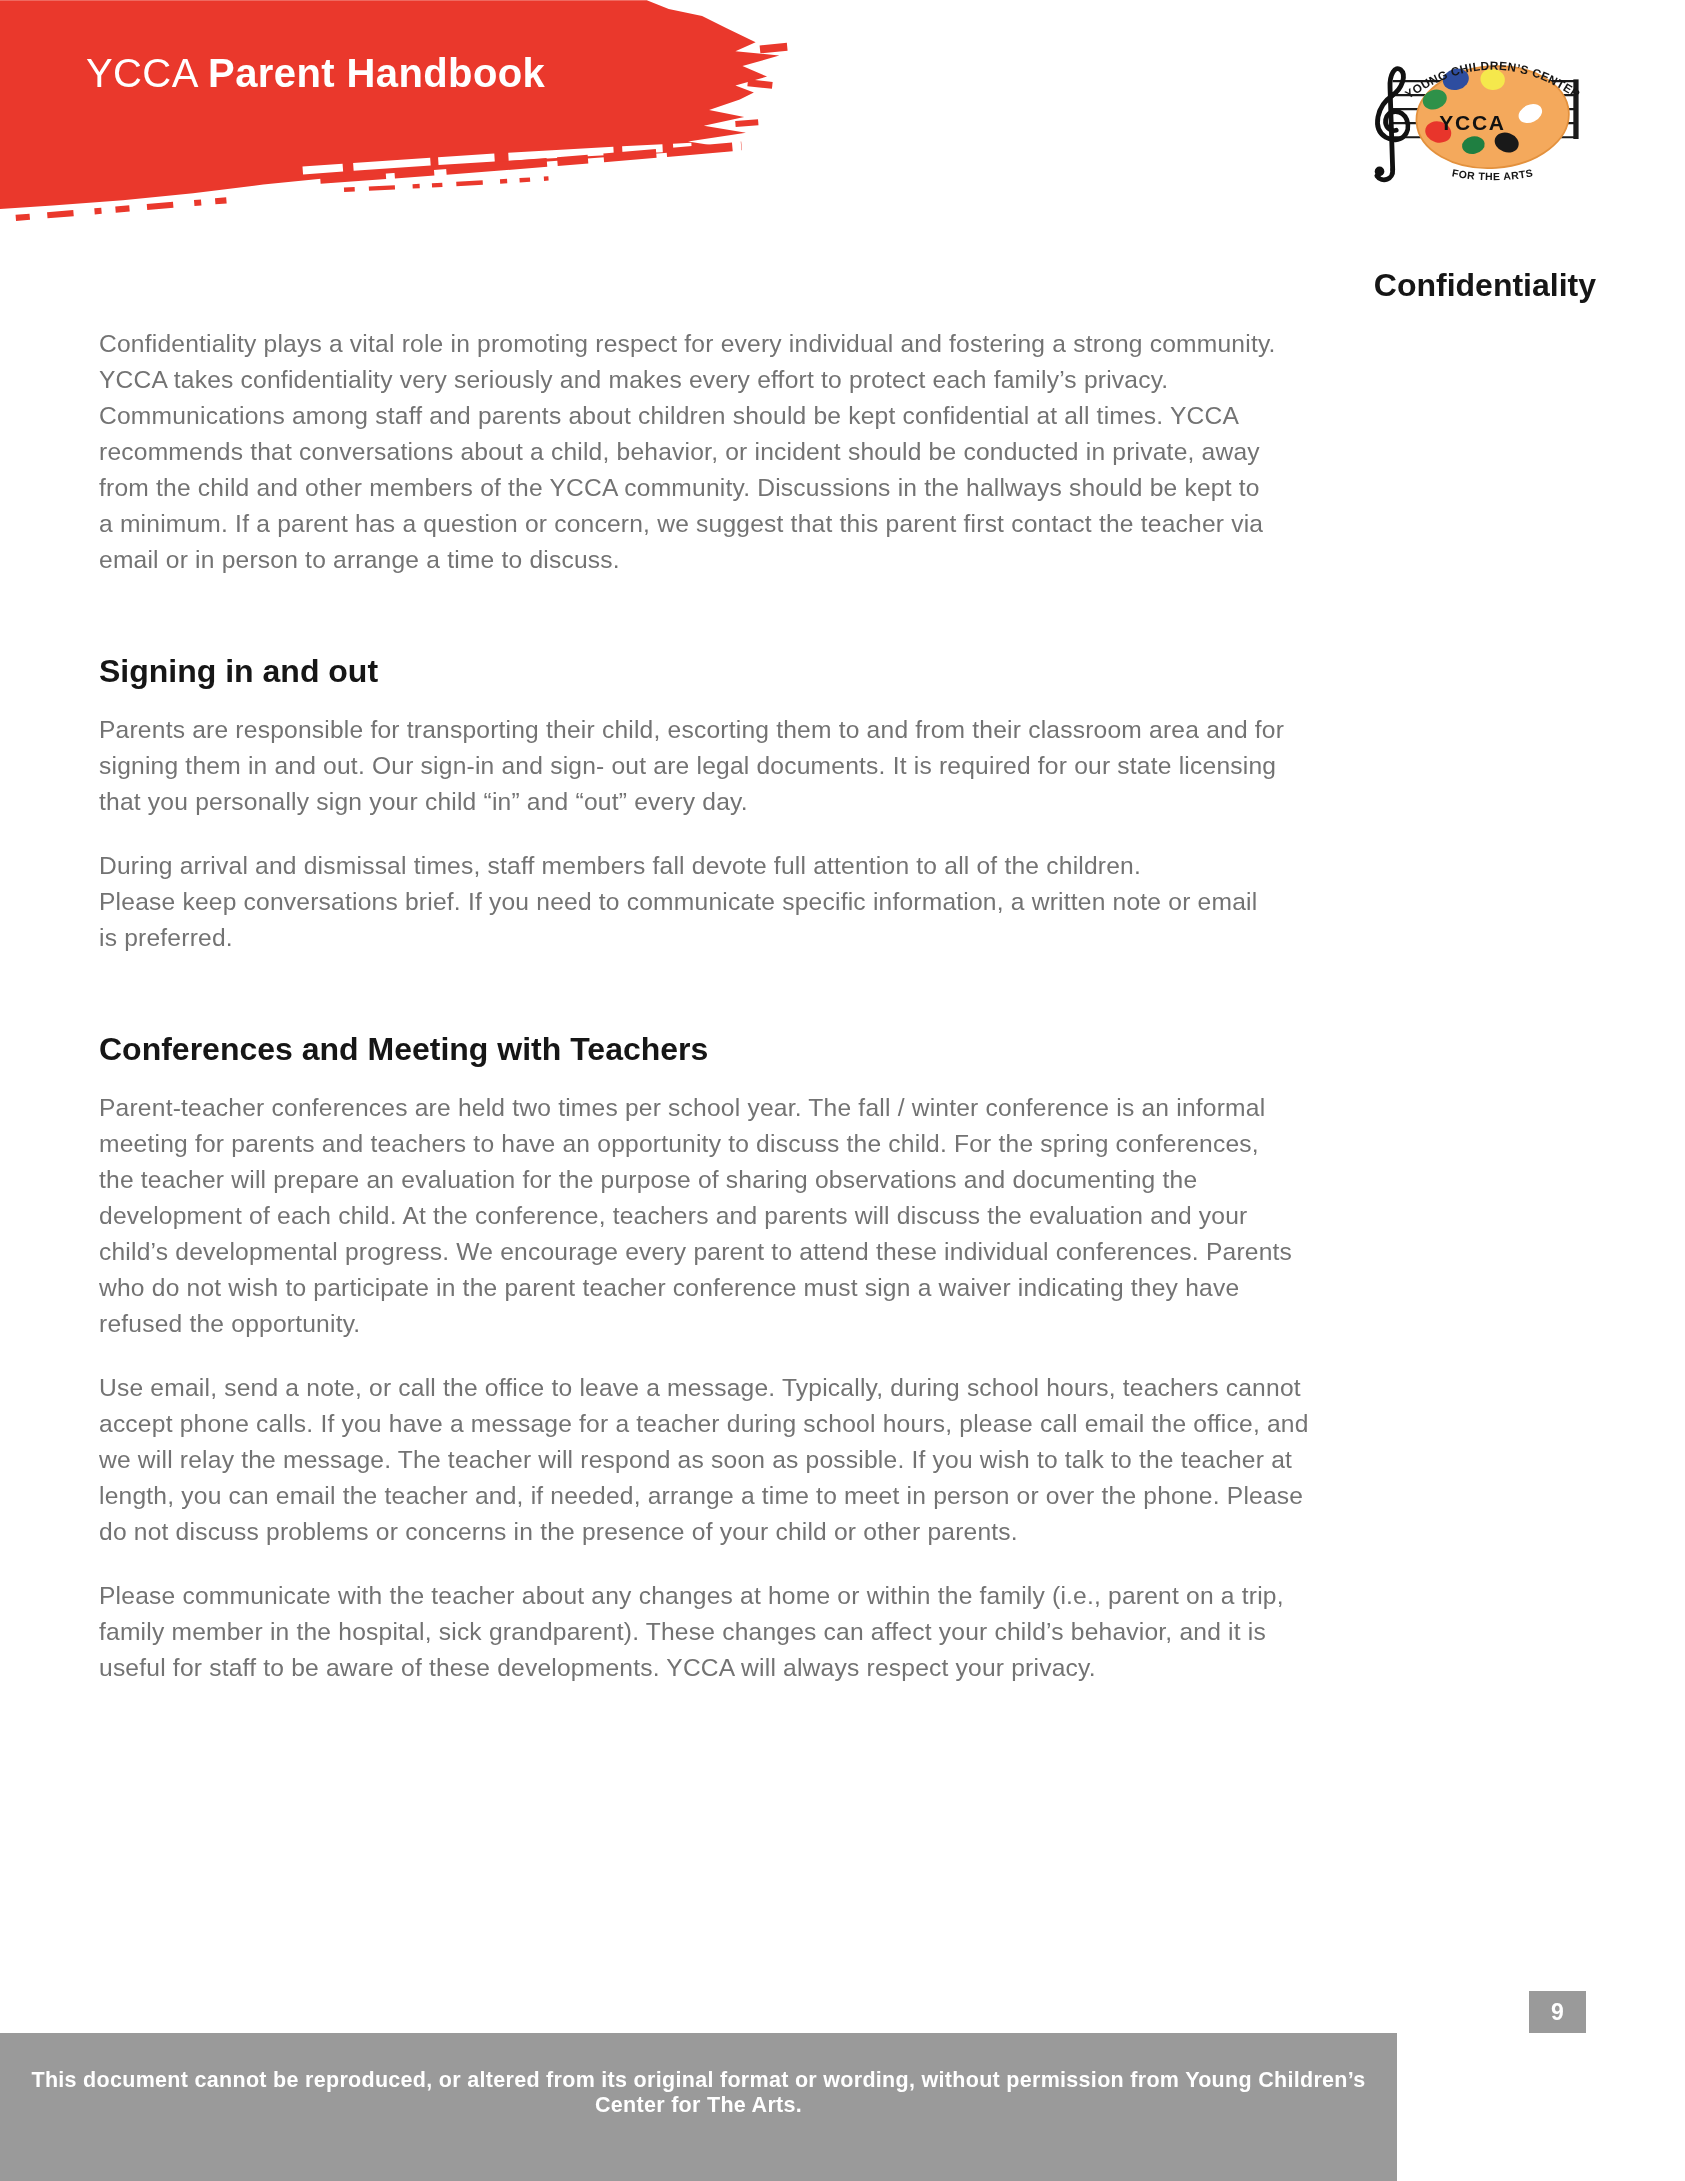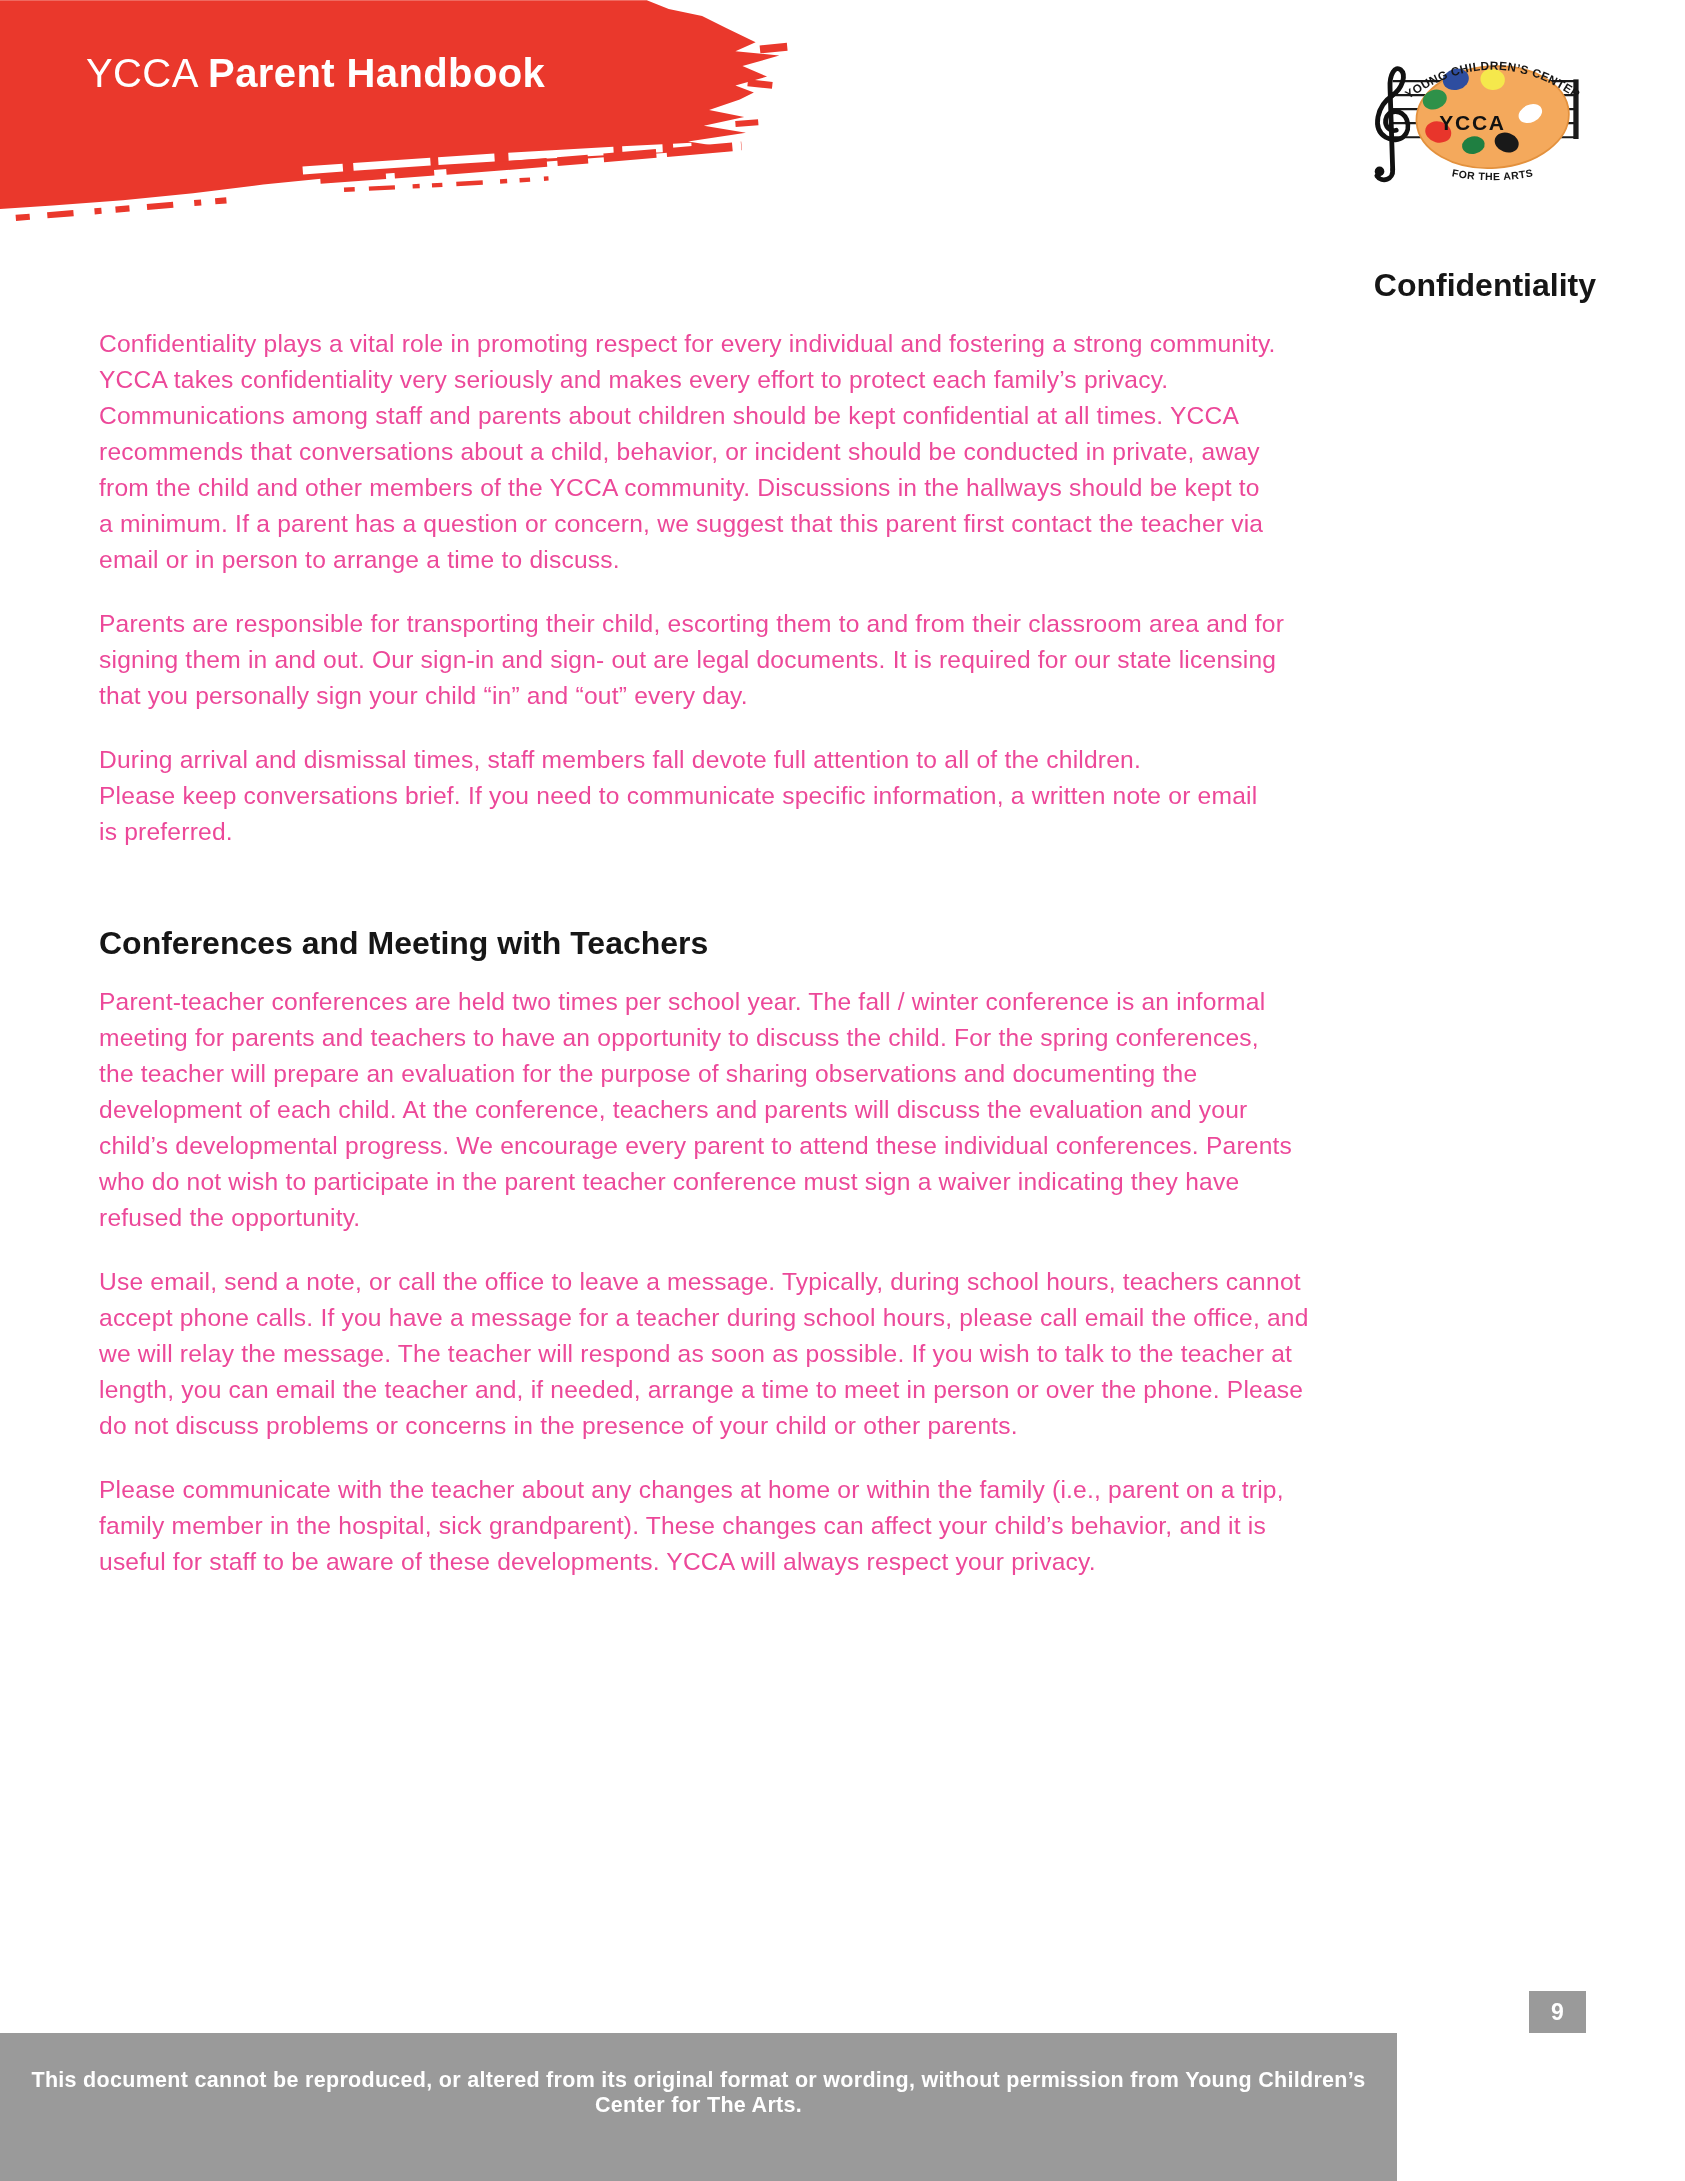--- a/index.html
+++ b/index.html
@@ -26,21 +26,21 @@
   .content {
     position:absolute; left:99px; top:0; width:1497px;
     padding-top:255px;
   }
   .content h2 {
     font-size:32px; line-height:39px; font-weight:700; color:#161616;
     margin:74px 0 21px 0; letter-spacing:0;
   }
   .content section:first-child h2 { margin-top:11px;text-align:right; }
   .content p.body {
-    font-size:24.6px; line-height:36px; color:#ec4899;
+    font-size:24.6px; line-height:36px; color:#737373;
     margin:0 0 28px 0; white-space:pre-line; letter-spacing:0.2px;
   }
 
   
   .page-tab {
     position:absolute; left:1529px; top:1991px; width:57px; height:42px;
     display:flex; align-items:center; justify-content:center;
     color:#ffffff; font-size:23px; font-weight:700;
   }
   .footer-bar {
@@ -127,20 +127,21 @@
       <p class="body">Confidentiality plays a vital role in promoting respect for every individual and fostering a strong community.
 YCCA takes confidentiality very seriously and makes every effort to protect each family’s privacy.
 Communications among staff and parents about children should be kept confidential at all times. YCCA
 recommends that conversations about a child, behavior, or incident should be conducted in private, away
 from the child and other members of the YCCA community. Discussions in the hallways should be kept to
 a minimum. If a parent has a question or concern, we suggest that this parent first contact the teacher via
 email or in person to arrange a time to discuss.</p>
     </section>
 
     <section>
+      <h2>Signing in and out</h2>
       <p class="body">Parents are responsible for transporting their child, escorting them to and from their classroom area and for
 signing them in and out. Our sign-in and sign- out are legal documents. It is required for our state licensing
 that you personally sign your child “in” and “out” every day.</p>
       <p class="body">During arrival and dismissal times, staff members fall devote full attention to all of the children.
 Please keep conversations brief. If you need to communicate specific information, a written note or email
 is preferred.</p>
     </section>
 
     <section>
       <h2>Conferences and Meeting with Teachers</h2>

